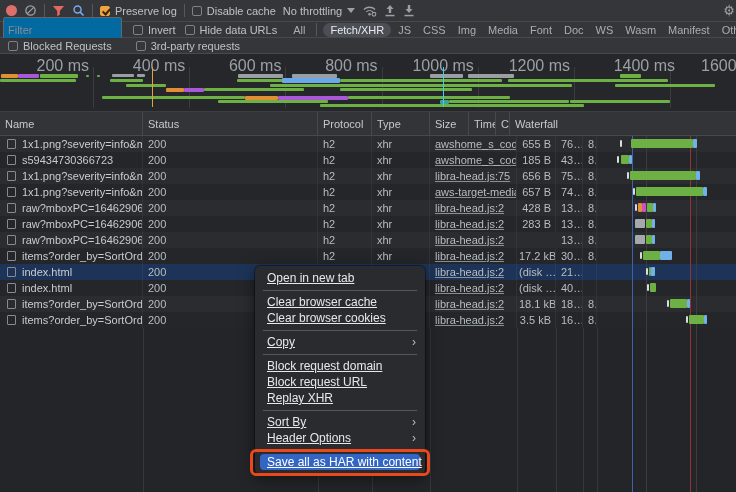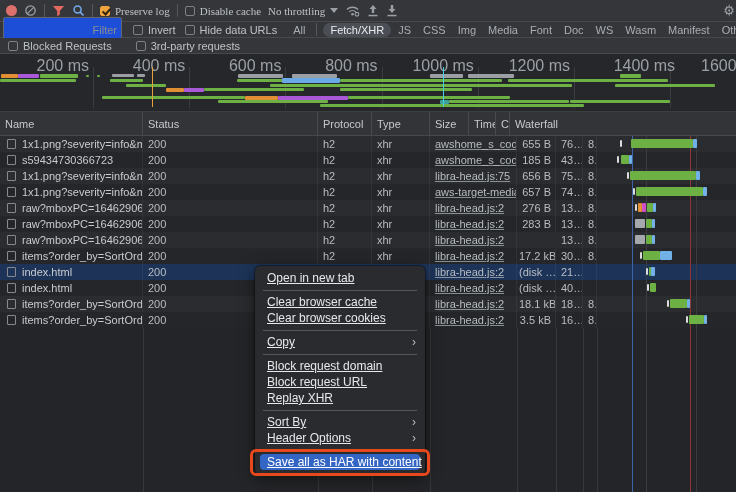--- a/index.html
+++ b/index.html
@@ -6,41 +6,41 @@
   html,body { margin:0; padding:0; }
   body {
     width:736px; height:492px; position:relative; overflow:hidden;
     background:#242528; color:#c8ccd0;
     font-family:"Liberation Sans", sans-serif; font-size:11px;
     -webkit-font-smoothing:antialiased;
   }
   
   .toolbar { position:absolute; left:0; width:736px; background:#35363a;
     border-bottom:1px solid #47494d; display:flex; align-items:center; }
-  #toolbar1 { top:0; height:22px; padding:0 6px; gap:7px;font-family:Liberation Serif, serif; }
+  #toolbar1 { top:0; height:22px; padding:0 6px; gap:7px; }
   #toolbar2 { top:22px; height:16px; padding:0 3px; }
   #toolbar3 { top:38px; height:16px; padding:0 8px; }
   .tb-divider { width:1px; height:13px; background:#55585c; flex:none; }
   .tb-label { color:#bdc2c7; white-space:nowrap; }
   .icon { flex:none; display:inline-block; }
   .cb { flex:none; width:10px; height:10px; border:1px solid #7d8287; border-radius:2px;
         display:inline-block; position:relative; background:transparent; }
   .cb.checked { background:#efa43d; border-color:#efa43d; }
   .cb.checked::after { content:""; position:absolute; left:2.5px; top:0.5px; width:3px; height:6px;
         border-right:2px solid #33270f; border-bottom:2px solid #33270f; transform:rotate(42deg); }
   .cb-group { display:flex; align-items:center; gap:5px; white-space:nowrap; }
   #record-dot { width:11px; height:11px; border-radius:50%; background:#dd6f6c; }
   #throttle { display:flex; align-items:center; gap:5px; color:#bdc2c7; }
   .caret-down { width:0; height:0; border-left:4px solid transparent; border-right:4px solid transparent;
         border-top:5px solid #9aa0a6; display:inline-block; }
   #gear-right { position:absolute; right:1px; top:3px; color:#9aa0a6; font-size:13px; }
   .tb1-spacer { flex:1; }
   
-  #filter-input { width:119px; height:12px; background:#1d4ed8; border:1px solid #63676c;
-        border-radius:2px; color:#c8ccd0; font:inherit; padding:12px 4px; outline:none;text-align:right; }
+  #filter-input { width:119px; height:12px; background:#0369a1; border:1px solid #63676c;
+        border-radius:2px; color:#c8ccd0; font:inherit; padding:12px 4px; outline:none; }
   #filter-input::placeholder { color:#878d93; }
   
   #filter-chips { display:flex; align-items:center; }
   .chip { padding:1px 5px; margin:0 1px; border-radius:8px; color:#a9aeb4; white-space:nowrap; }
   .chip.selected { background:#4b4f55; color:#e8eaed; padding:1px 7px; }
   
   #overview { position:absolute; top:54px; left:0; width:736px; height:58px;
         background:#26272a; border-bottom:1px solid #3c3e42; overflow:hidden; }
   .ov-grid { position:absolute; top:13px; bottom:3px; width:1px; background:#3a3c40; }
   .ov-label { position:absolute; top:3px; font-size:16px; color:#9aa0a6; white-space:nowrap; }
@@ -315,21 +315,21 @@
       </div>
       <div class="row odd">
         <div class="td name" style="width: 143px;">
           <div class="file-icon"></div>
           <span style="overflow: hidden; text-overflow: clip; white-space: nowrap;">raw?mboxPC=1646290677…</span>
         </div>
         <div class="td status" style="width: 175px;">200</div>
         <div class="td protocol" style="width: 54px;">h2</div>
         <div class="td type" style="width: 58px;">xhr</div>
         <div class="td initiator" style="width: 87px;"><span class="link">libra-head.js:2</span></div>
-        <div class="td size" style="width: 39px;">276 B</div>
+        <div class="td size" style="width: 39px;">428 B</div>
         <div class="td time" style="width: 27px;">13…</div>
         <div class="td conn" style="width: 14px;">8…</div>
         <div class="wfseg" style="left: 635px; width: 2px; background: rgb(217, 219, 221); top: 4px; height: 7px;"></div>
         <div class="wfseg" style="left: 638px; width: 4px; background: rgb(224, 143, 53);"></div>
         <div class="wfseg" style="left: 642px; width: 4px; background: rgb(207, 79, 198);"></div>
         <div class="wfseg" style="left: 647px; width: 6px; background: rgb(109, 177, 68);"></div>
         <div class="wfseg" style="left: 653px; width: 3px; background: rgb(113, 177, 232);"></div>
       </div>
       <div class="row even">
         <div class="td name" style="width: 143px;">

